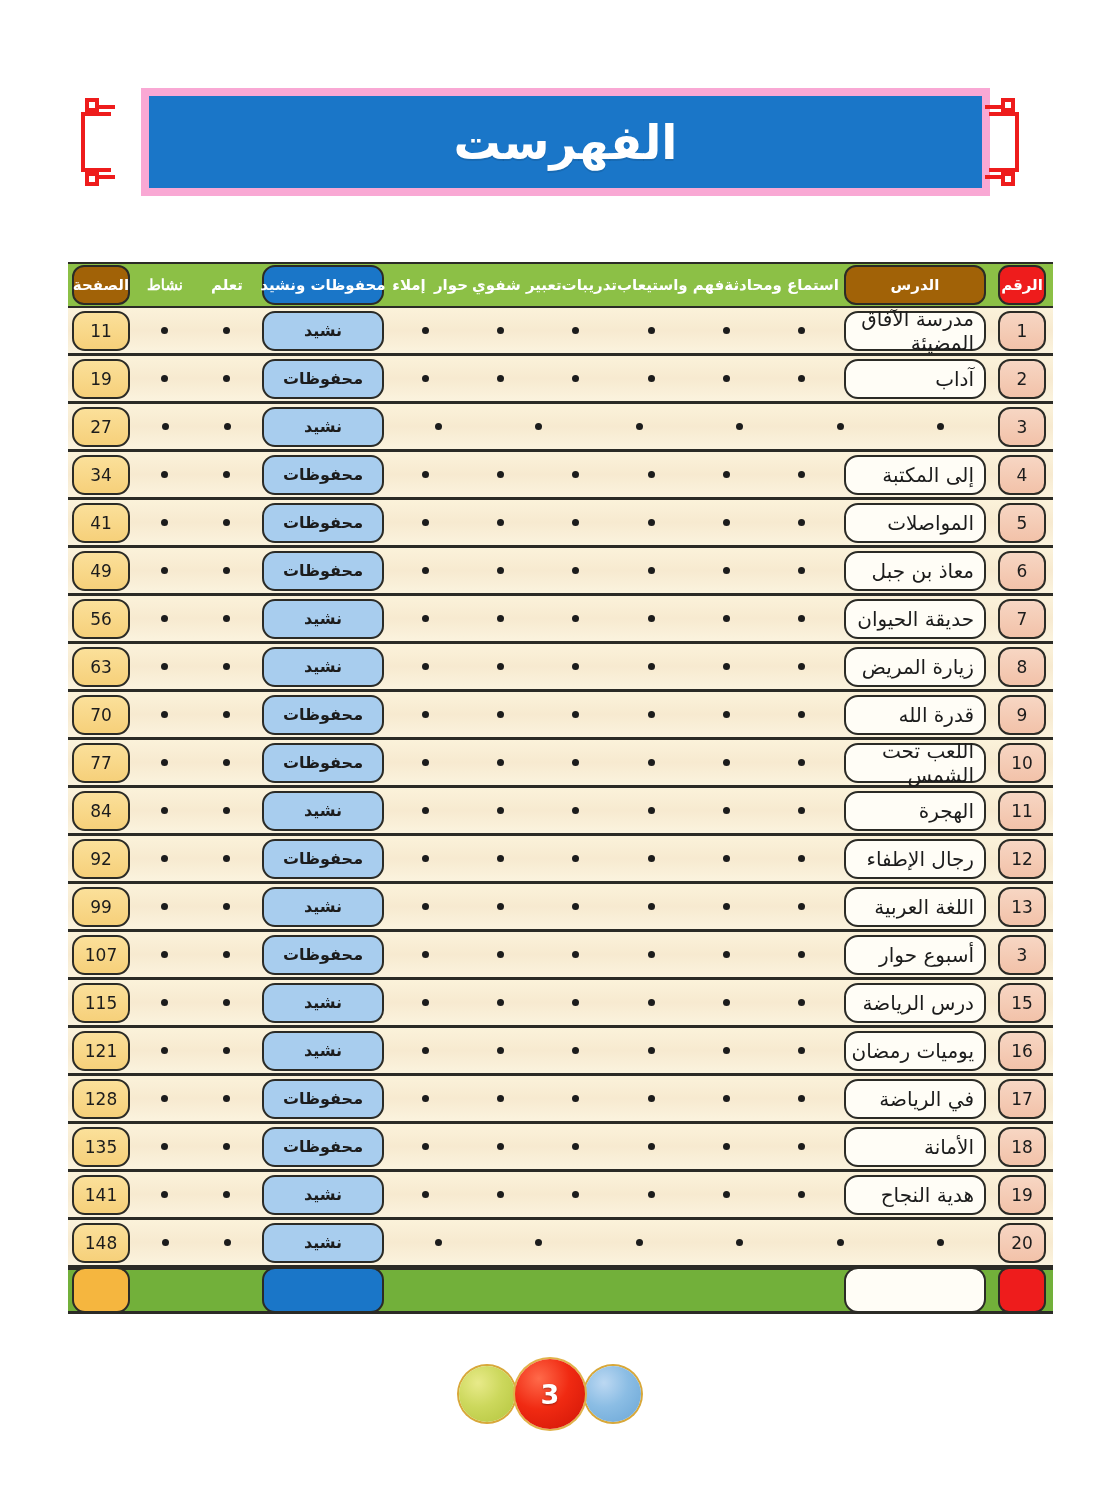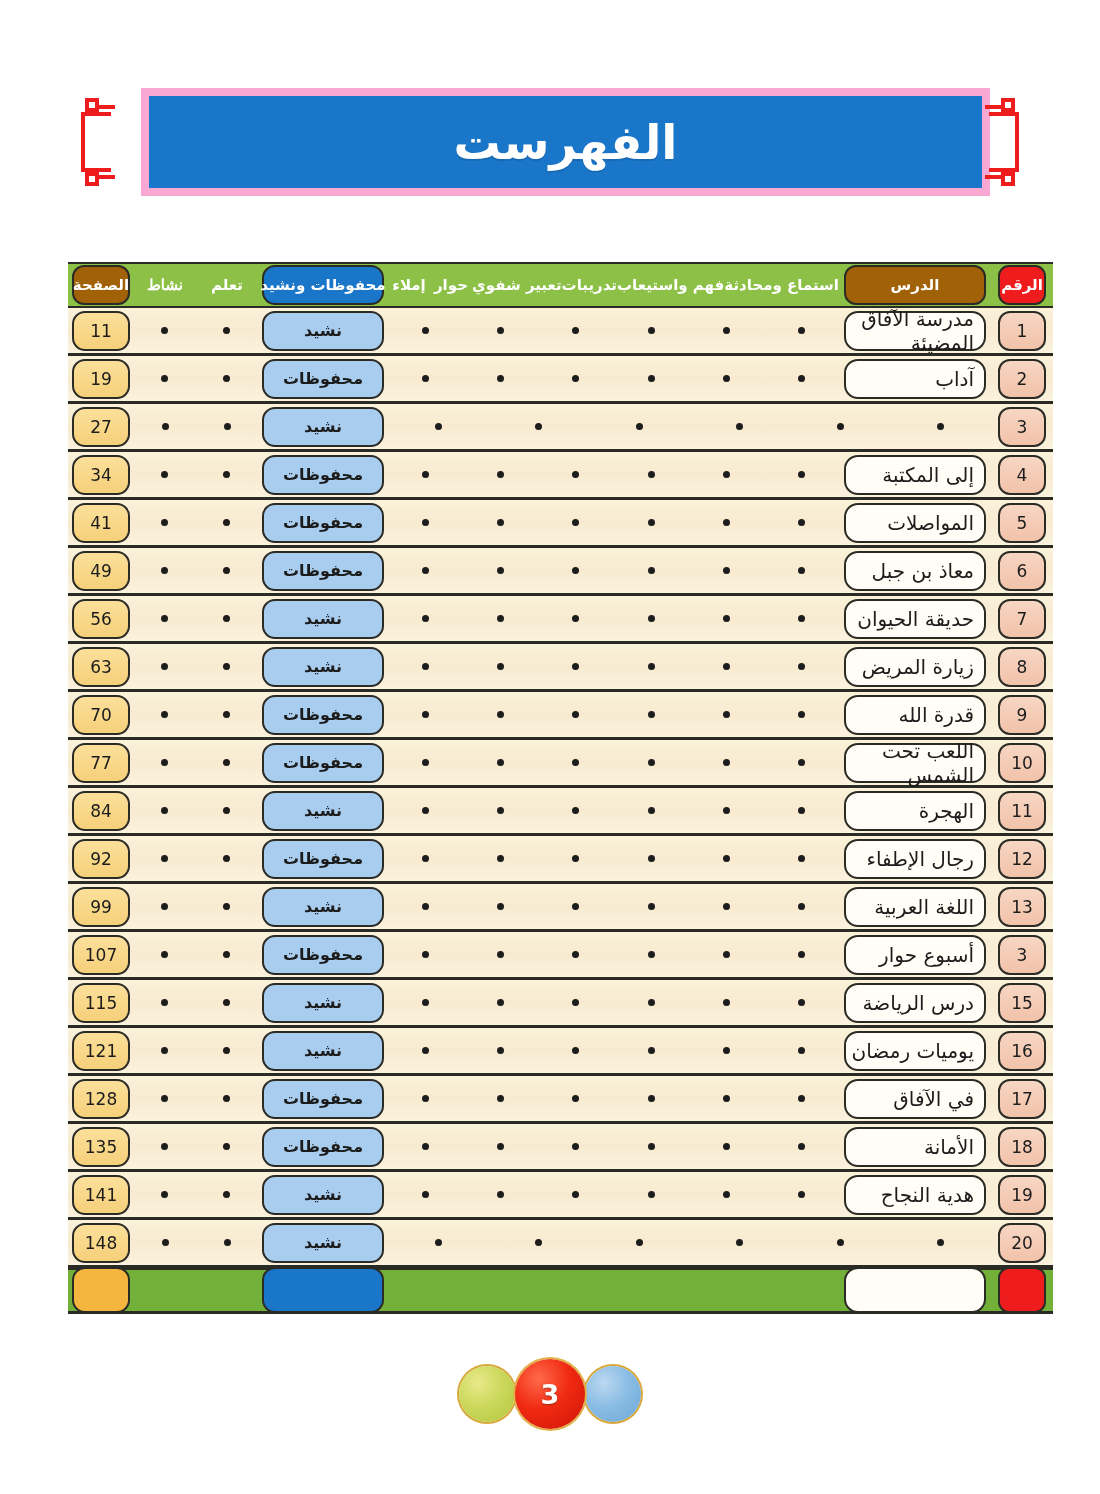--- a/index.html
+++ b/index.html
@@ -957,21 +957,21 @@
         </div>
         <div class="cell c-page">
           <div class="pill pill-page-body">121</div>
         </div>
       </div>
       <div class="row body-row">
         <div class="cell c-num">
           <div class="pill pill-num">17</div>
         </div>
         <div class="cell c-lesson">
-          <div class="pill pill-lesson-body">في الآفاق</div>
+          <div class="pill pill-lesson-body">في الرياضة</div>
         </div>
         <div class="cell c-g1">
           <span class="dot"></span>
         </div>
         <div class="cell c-g2">
           <span class="dot"></span>
         </div>
         <div class="cell c-g3">
           <span class="dot"></span>
         </div>

